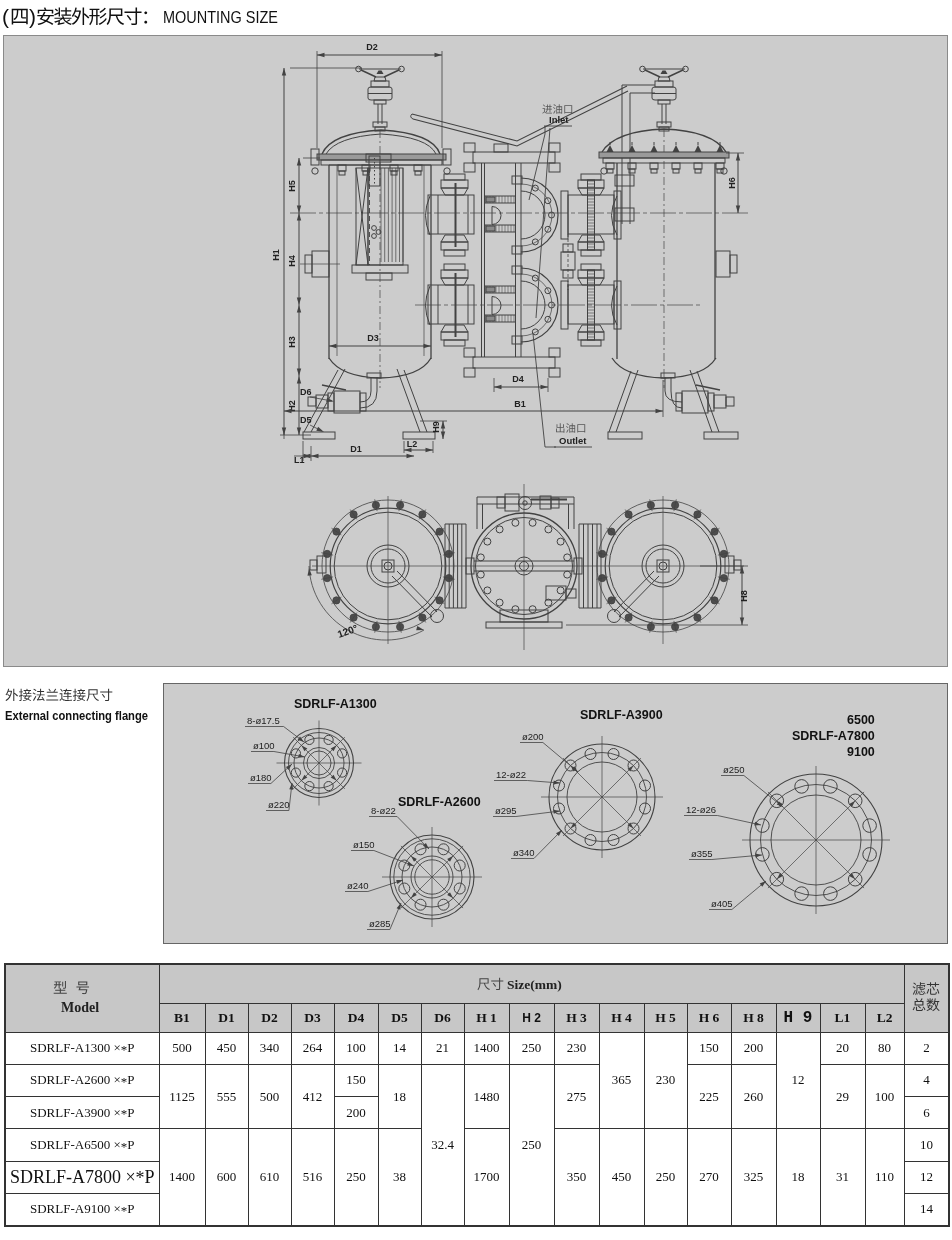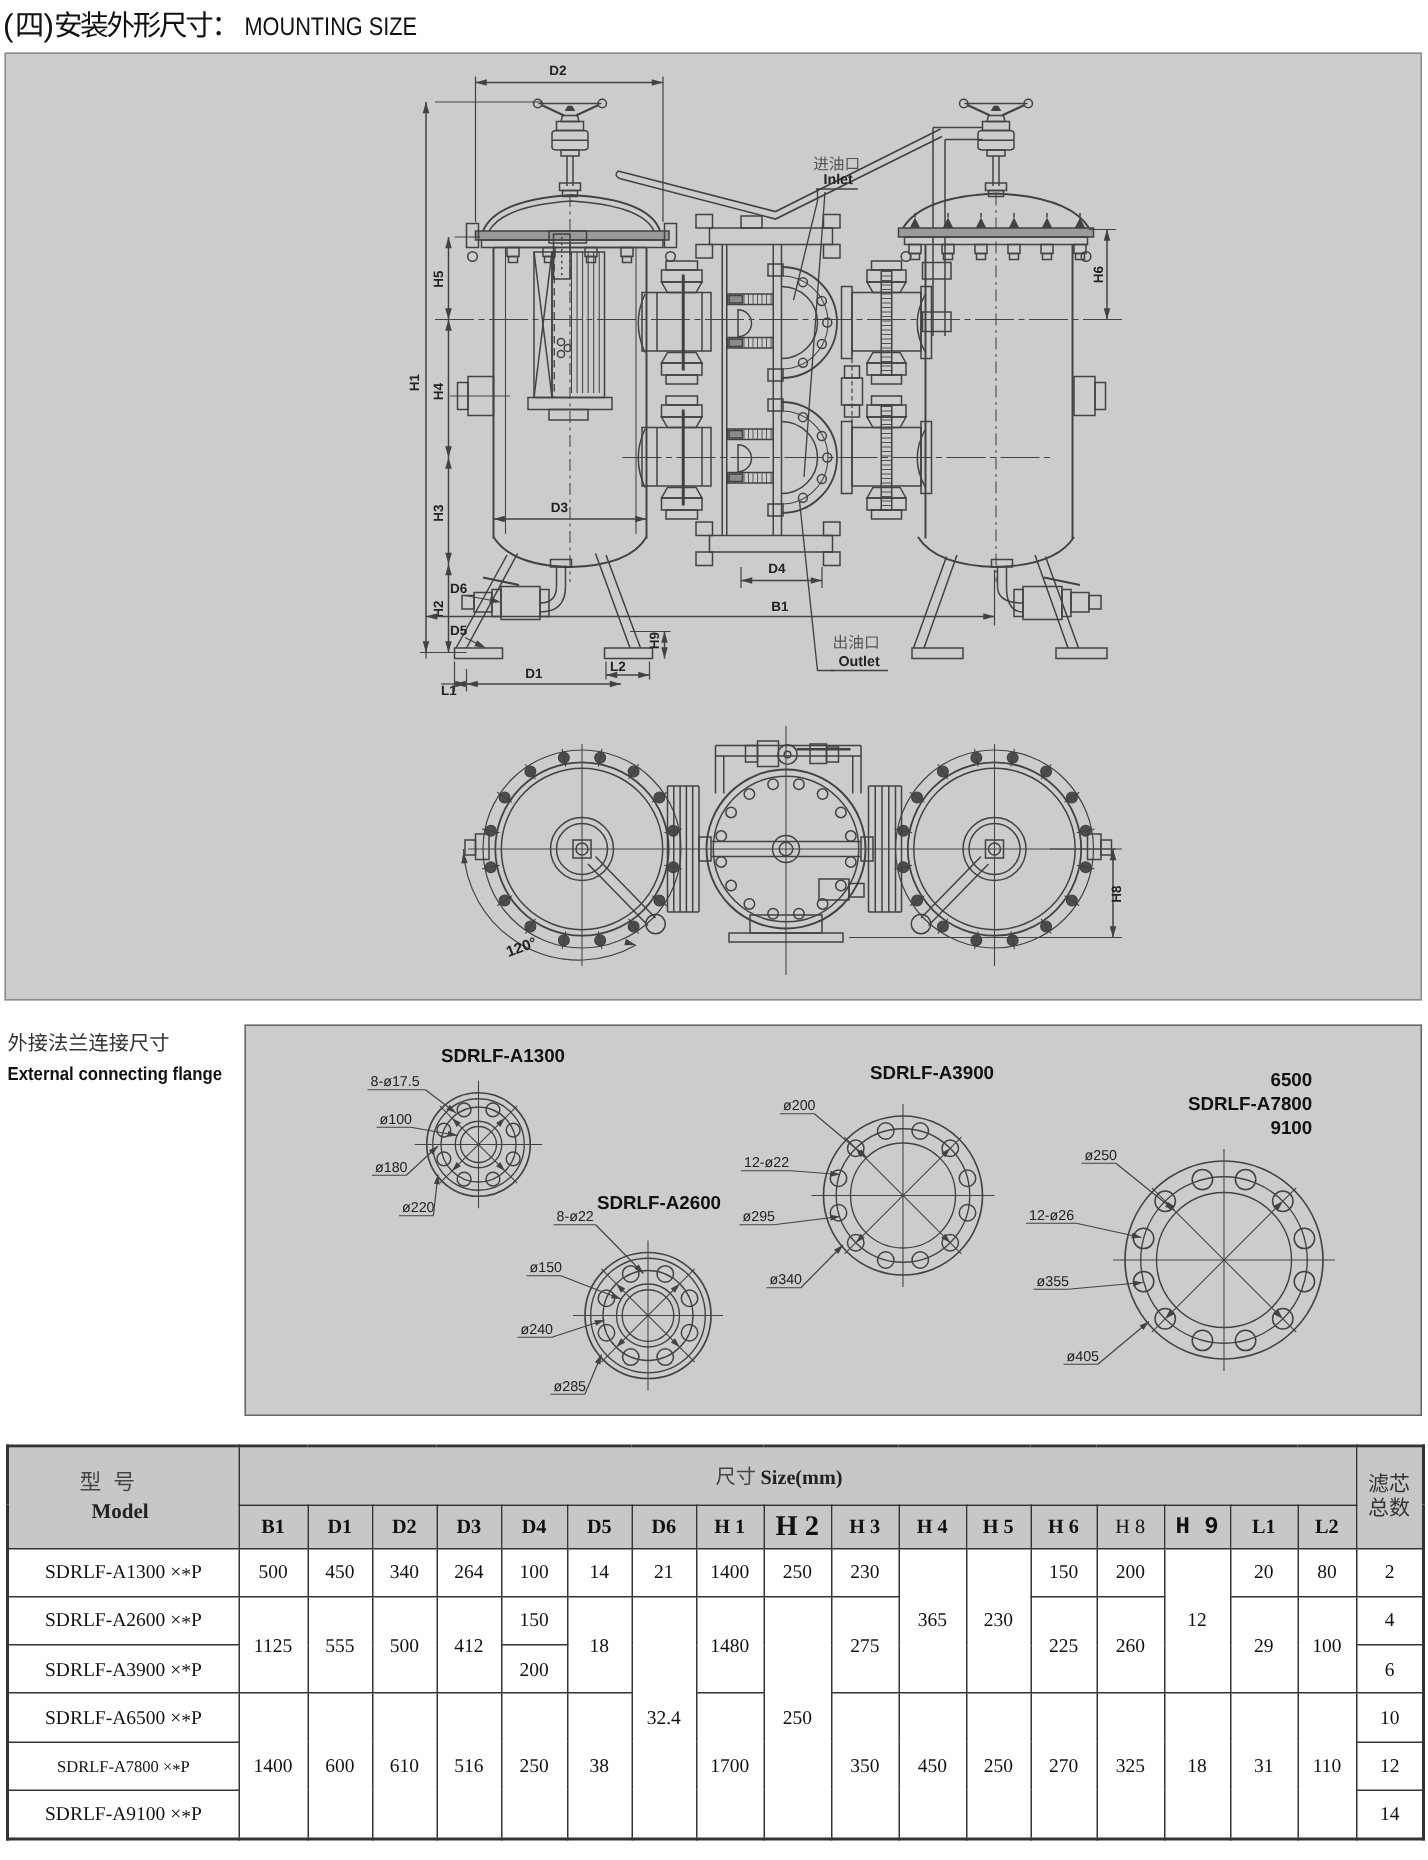--- a/index.html
+++ b/index.html
@@ -831,26 +831,26 @@
       </tr>
 <tr style="height:29px">
         <td class="hd" style="font-size:13.5px;font-weight:bold;font-family:'Liberation Serif'">B1</td>
         <td class="hd" style="font-size:13.5px;font-weight:bold;font-family:'Liberation Serif'">D1</td>
         <td class="hd" style="font-size:13.5px;font-weight:bold;font-family:'Liberation Serif'">D2</td>
         <td class="hd" style="font-size:13.5px;font-weight:bold;font-family:'Liberation Serif'">D3</td>
         <td class="hd" style="font-size:13.5px;font-weight:bold;font-family:'Liberation Serif'">D4</td>
         <td class="hd" style="font-size:13.5px;font-weight:bold;font-family:'Liberation Serif'">D5</td>
         <td class="hd" style="font-size:13.5px;font-weight:bold;font-family:'Liberation Serif'">D6</td>
         <td class="hd" style="font-size:13.5px;font-weight:bold;font-family:'Liberation Serif'">H 1</td>
-        <td class="hd" style="font-size:19px;font-weight:bold;font-family:Liberation Serif, serif">H 2</td>
+        <td class="hd" style="font-size:12px;font-weight:bold;font-family:Liberation Sans, sans-serif">H 2</td>
         <td class="hd" style="font-size:13.5px;font-weight:bold;font-family:'Liberation Serif'">H 3</td>
         <td class="hd" style="font-size:13.5px;font-weight:bold;font-family:'Liberation Serif'">H 4</td>
         <td class="hd" style="font-size:13.5px;font-weight:bold;font-family:'Liberation Serif'">H 5</td>
         <td class="hd" style="font-size:13.5px;font-weight:bold;font-family:'Liberation Serif'">H 6</td>
-        <td class="hd" style="font-size:13.5px;font-weight:normal;font-family:'Liberation Serif'">H 8</td>
+        <td class="hd" style="font-size:13.5px;font-weight:bold;font-family:'Liberation Serif'">H 8</td>
         <td class="hd" style="font-size:16px;font-weight:bold;font-family:Liberation Mono, monospace">H 9</td>
         <td class="hd" style="font-size:13.5px;font-weight:bold;font-family:'Liberation Serif'">L1</td>
         <td class="hd" style="font-size:13.5px;font-weight:bold;font-family:'Liberation Serif'">L2</td>
       </tr>
 <tr style="height:32.3px">
         <td><span style="font-size:13px">SDRLF-A1300 ×<span style="position:relative;top:1.5px">*</span>P</span></td>
         <td>500</td>
         <td>450</td>
         <td>340</td>
         <td>264</td>
@@ -905,20 +905,20 @@
         <td rowspan="3">450</td>
         <td rowspan="3">250</td>
         <td rowspan="3">270</td>
         <td rowspan="3">325</td>
         <td rowspan="3">18</td>
         <td rowspan="3">31</td>
         <td rowspan="3">110</td>
         <td>10</td>
       </tr>
 <tr style="height:32.3px">
-        <td><span style="font-size:11px">SDRLF-A7800 ×<span style="position:relative;top:1.5px">*</span>P</span></td>
+        <td><span style="font-size:18px">SDRLF-A7800 ×<span style="position:relative;top:1.5px">*</span>P</span></td>
         <td>12</td>
       </tr>
 <tr style="height:32.3px">
         <td><span style="font-size:13px">SDRLF-A9100 ×<span style="position:relative;top:1.5px">*</span>P</span></td>
         <td>14</td>
       </tr>
 </tbody>
   </table>
 </body></html>

